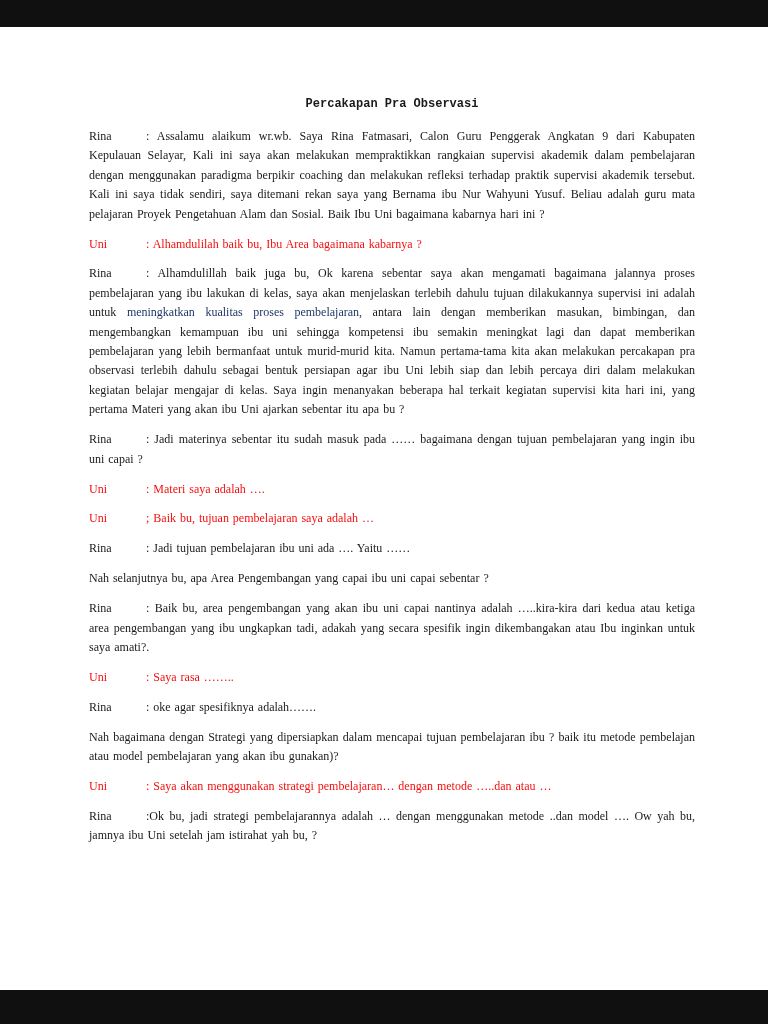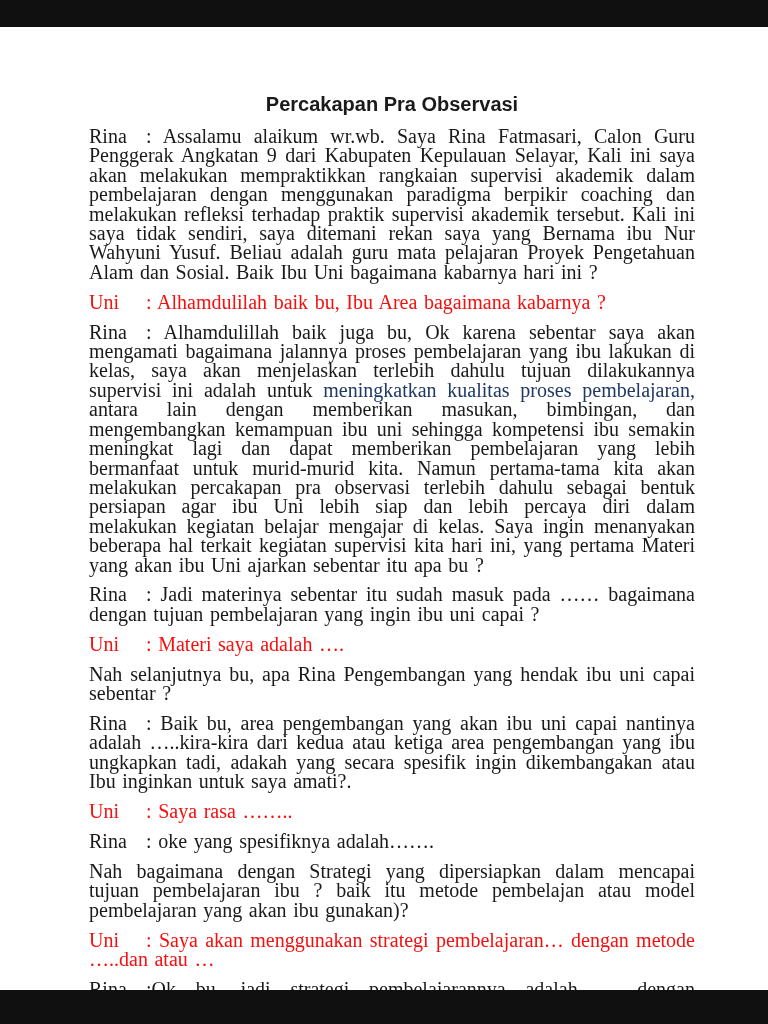--- a/index.html
+++ b/index.html
@@ -15,32 +15,32 @@
   .letterbox-bar.top{height:27px;}
   .letterbox-bar.bottom{height:34px;}
   .page{
     flex:1 1 auto;
     background:#ffffff;
     padding:67px 73px 0 89px;
     box-sizing:border-box;
     overflow:hidden;
   }
   .title{
-    font-family:Liberation Sans, sans-serif;
-    font-size:20px;line-height:20px;
+    font-family:Liberation Mono, monospace;
+    font-size:12px;line-height:20px;
     font-weight:bold;
     color:var(--ink,#1a1a1a);
     text-align:center;
     margin:0 0 13px 0;
   }
   .dialogue{display:block;}
   .para{
     margin:0 0 10.5px 0;
     font-family:"Liberation Serif", serif;
-    font-size:20px;
+    font-size:12px;
     line-height:19.4px;
     color:var(--ink,#1a1a1a);
     text-align:justify;
     word-spacing:0.08em;
   }
   .speaker{display:inline-block;width:57px;}
   .para.red{color:var(--red,#f50f0f);}
   .seg.navy{color:var(--navy,#1f3864);}
 </style>
 </head>
@@ -49,23 +49,25 @@
 <div class="canvas">
   <div class="letterbox-bar top"></div>
   <div class="page">
     <h1 class="title">Percakapan Pra Observasi</h1>
     <div class="dialogue">
         <p class="para"><span class="speaker">Rina</span><span>: </span><span class="seg">Assalamu alaikum wr.wb. Saya Rina Fatmasari, Calon Guru Penggerak Angkatan 9 dari Kabupaten Kepulauan Selayar, Kali ini saya akan melakukan mempraktikkan  rangkaian supervisi akademik dalam pembelajaran dengan menggunakan paradigma berpikir coaching dan melakukan refleksi terhadap praktik supervisi akademik tersebut. Kali ini saya tidak sendiri, saya ditemani rekan saya yang Bernama ibu Nur Wahyuni Yusuf. Beliau adalah guru mata pelajaran Proyek Pengetahuan Alam dan Sosial. Baik Ibu Uni bagaimana kabarnya hari ini ?</span></p>
         <p class="para red"><span class="speaker">Uni</span><span>: </span><span class="seg">Alhamdulilah baik bu, Ibu Area bagaimana kabarnya ?</span></p>
         <p class="para"><span class="speaker">Rina</span><span>: </span><span class="seg">Alhamdulillah baik juga bu, Ok karena sebentar saya akan mengamati bagaimana jalannya proses pembelajaran yang ibu lakukan di kelas, saya akan menjelaskan terlebih dahulu tujuan dilakukannya supervisi ini adalah untuk </span><span class="seg navy">meningkatkan kualitas proses pembelajaran,</span><span class="seg"> antara lain dengan  memberikan masukan, bimbingan, dan mengembangkan kemampuan ibu uni sehingga kompetensi ibu semakin  meningkat lagi dan dapat memberikan pembelajaran yang lebih bermanfaat untuk murid-murid kita. Namun pertama-tama kita akan melakukan percakapan pra observasi terlebih dahulu sebagai bentuk persiapan agar ibu Uni lebih siap dan lebih percaya diri dalam melakukan kegiatan belajar mengajar di kelas. Saya ingin menanyakan beberapa hal terkait kegiatan supervisi kita hari ini, yang pertama Materi yang akan ibu Uni ajarkan sebentar itu apa bu ?</span></p>
         <p class="para"><span class="speaker">Rina</span><span>: </span><span class="seg">Jadi materinya sebentar itu sudah masuk pada …… bagaimana dengan tujuan pembelajaran yang ingin ibu uni capai ?</span></p>
         <p class="para red"><span class="speaker">Uni</span><span>: </span><span class="seg">Materi saya adalah ….</span></p>
-        <p class="para"><span class="seg">Nah selanjutnya bu, apa Rina Pengembangan yang hendak ibu uni capai sebentar ?</span></p>
+        <p class="para red"><span class="speaker">Uni</span><span>; </span><span class="seg">Baik bu, tujuan pembelajaran saya adalah …</span></p>
+        <p class="para"><span class="speaker">Rina</span><span>: </span><span class="seg">Jadi tujuan pembelajaran  ibu uni ada …. Yaitu ……</span></p>
+        <p class="para"><span class="seg">Nah selanjutnya bu, apa Area Pengembangan yang capai ibu uni capai sebentar ?</span></p>
         <p class="para"><span class="speaker">Rina</span><span>: </span><span class="seg">Baik bu, area pengembangan yang akan ibu uni capai nantinya adalah …..kira-kira dari kedua atau ketiga area pengembangan yang ibu ungkapkan tadi, adakah yang secara spesifik ingin dikembangakan atau Ibu inginkan untuk saya amati?.</span></p>
         <p class="para red"><span class="speaker">Uni</span><span>: </span><span class="seg">Saya rasa ……..</span></p>
-        <p class="para"><span class="speaker">Rina</span><span>: </span><span class="seg">oke yang spesifiknya adalah…….</span></p>
+        <p class="para"><span class="speaker">Rina</span><span>: </span><span class="seg">oke agar spesifiknya adalah…….</span></p>
         <p class="para"><span class="seg">Nah bagaimana dengan Strategi yang dipersiapkan dalam mencapai tujuan pembelajaran ibu ? baik itu metode pembelajan atau model pembelajaran yang akan ibu gunakan)?</span></p>
         <p class="para red"><span class="speaker">Uni</span><span>: </span><span class="seg">Saya akan menggunakan strategi pembelajaran… dengan metode …..dan atau …</span></p>
         <p class="para"><span class="speaker">Rina</span><span>:</span><span class="seg">Ok bu, jadi strategi pembelajarannya adalah … dengan menggunakan metode ..dan model …. Ow yah bu, jamnya ibu Uni setelah jam istirahat yah bu, ?</span></p>
       </div>
   </div>
   <div class="letterbox-bar bottom"></div>
 </div>
 
 </body></html>

